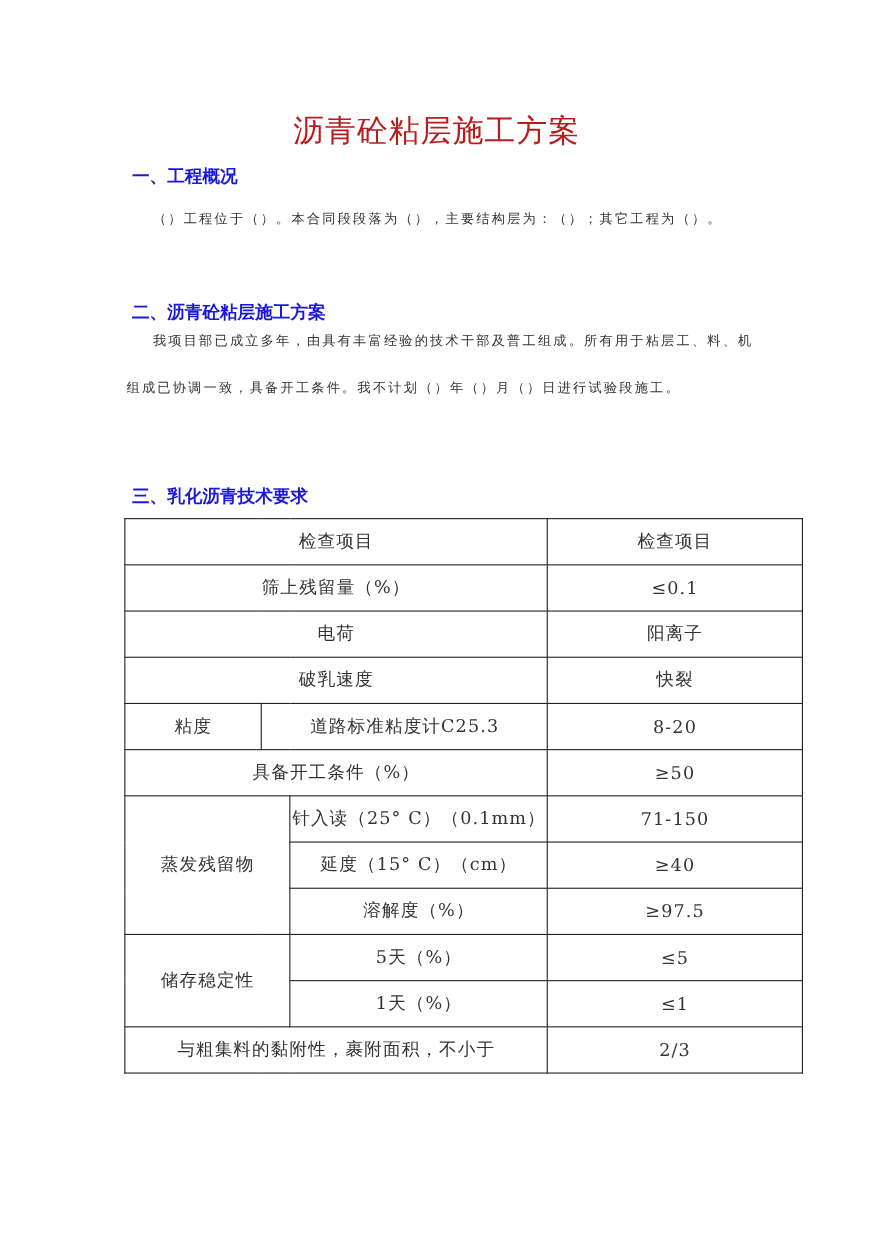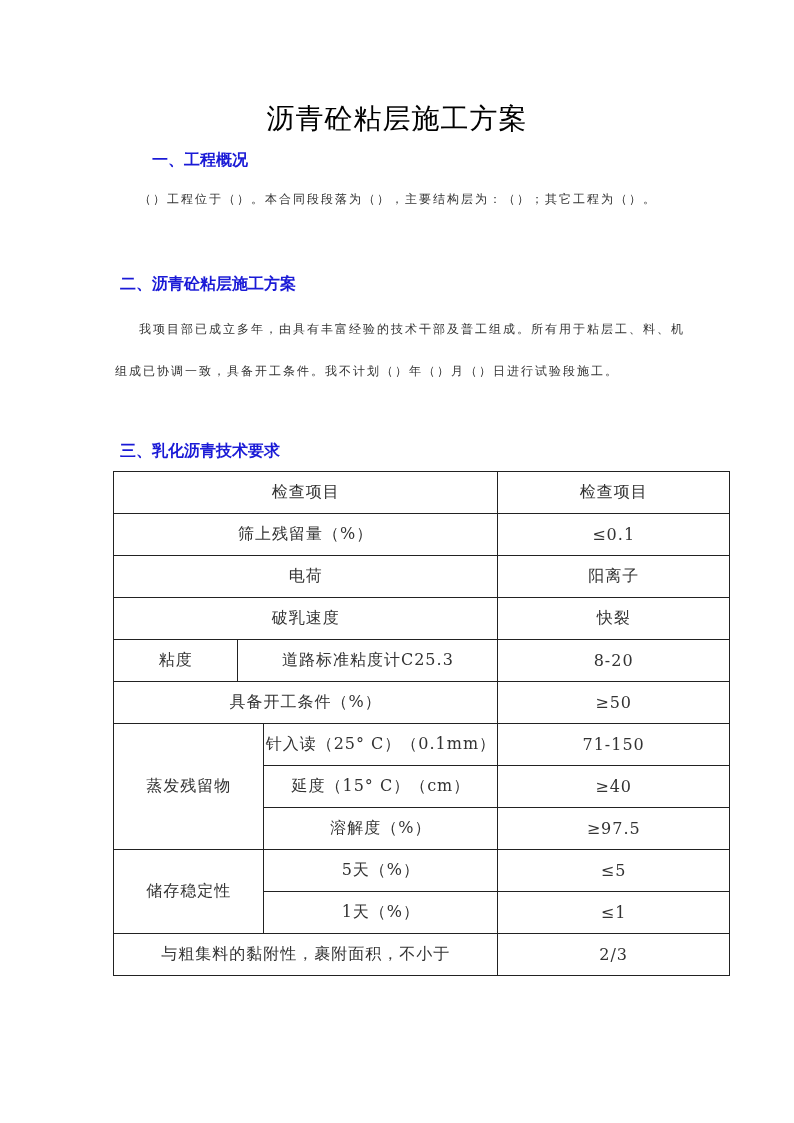--- a/index.html
+++ b/index.html
@@ -1,36 +1,36 @@
 <!DOCTYPE html>
 <html><head>
 <meta charset="utf-8">
 <style>
   html, body { margin:0; padding:0; background:#ffffff; }
   body { width:794px; height:1123px; position:relative; overflow:hidden;
          font-family:"DejaVu Serif","Liberation Serif",serif; color:#333; }
   .title { position:absolute; top:100px; left:0; width:794px; text-align:center;
-           font-size:28px; color:#000000; letter-spacing:1px; }
+           font-size:28px; color:#b91c1c; letter-spacing:1px; }
   .heading { position:absolute; left:120px; font-size:16px; color:#1a1ad6; font-weight:bold; }
   .para { position:absolute; left:115px; width:570px; font-size:12px; line-height:42px;
           color:#333; letter-spacing:2px; text-indent:2em; }
   table.spec { position:absolute; left:113px; top:471px; width:617px; border-collapse:collapse;
                font-size:16px; color:#333; }
   table.spec td { border:1px solid #222; text-align:center; height:41px; padding:0; letter-spacing:1px; }
 </style>
 </head>
 <body>
 
 <div class="title">沥青砼粘层施工方案</div>
 
-<div class="heading" style="top:150px;margin-left:32px;">一、工程概况</div>
+<div class="heading" style="top:150px;">一、工程概况</div>
 <div class="para" style="top:178px;">（）工程位于（）。本合同段段落为（），主要结构层为：（）；其它工程为（）。</div>
 
 <div class="heading" style="top:274px;">二、沥青砼粘层施工方案</div>
-<div class="para" style="top:308px;">我项目部已成立多年，由具有丰富经验的技术干部及普工组成。所有用于粘层工、料、机组成已协调一致，具备开工条件。我不计划（）年（）月（）日进行试验段施工。</div>
+<div class="para" style="top:289px;">我项目部已成立多年，由具有丰富经验的技术干部及普工组成。所有用于粘层工、料、机组成已协调一致，具备开工条件。我不计划（）年（）月（）日进行试验段施工。</div>
 
 <div class="heading" style="top:441px;">三、乳化沥青技术要求</div>
 
 <table class="spec">
   <colgroup>
     <col style="width:115px">
       <col style="width:24px">
       <col style="width:216px">
       <col style="width:214px">
   </colgroup>

